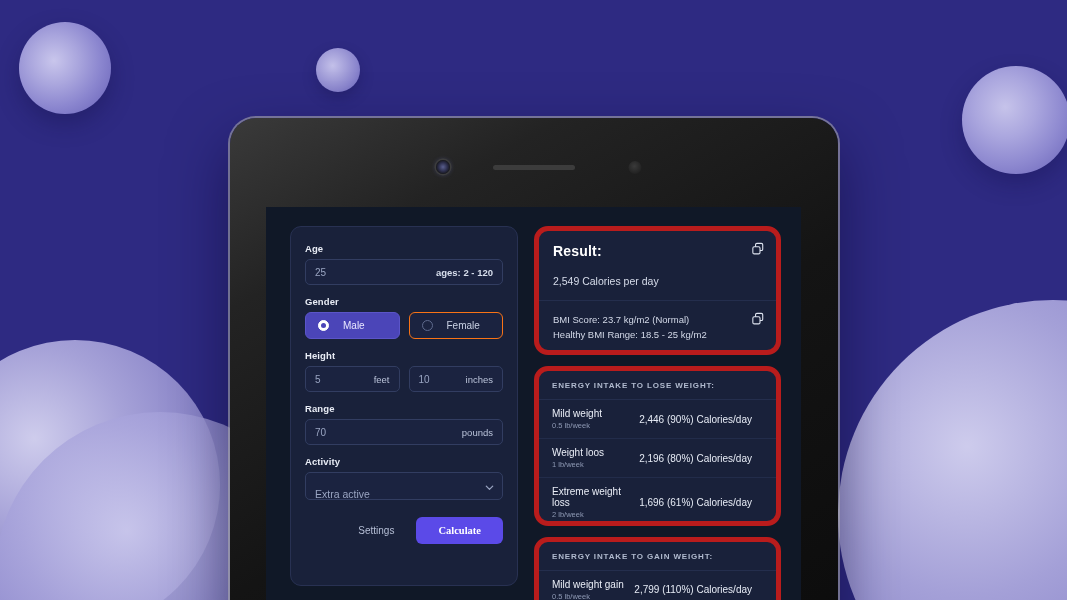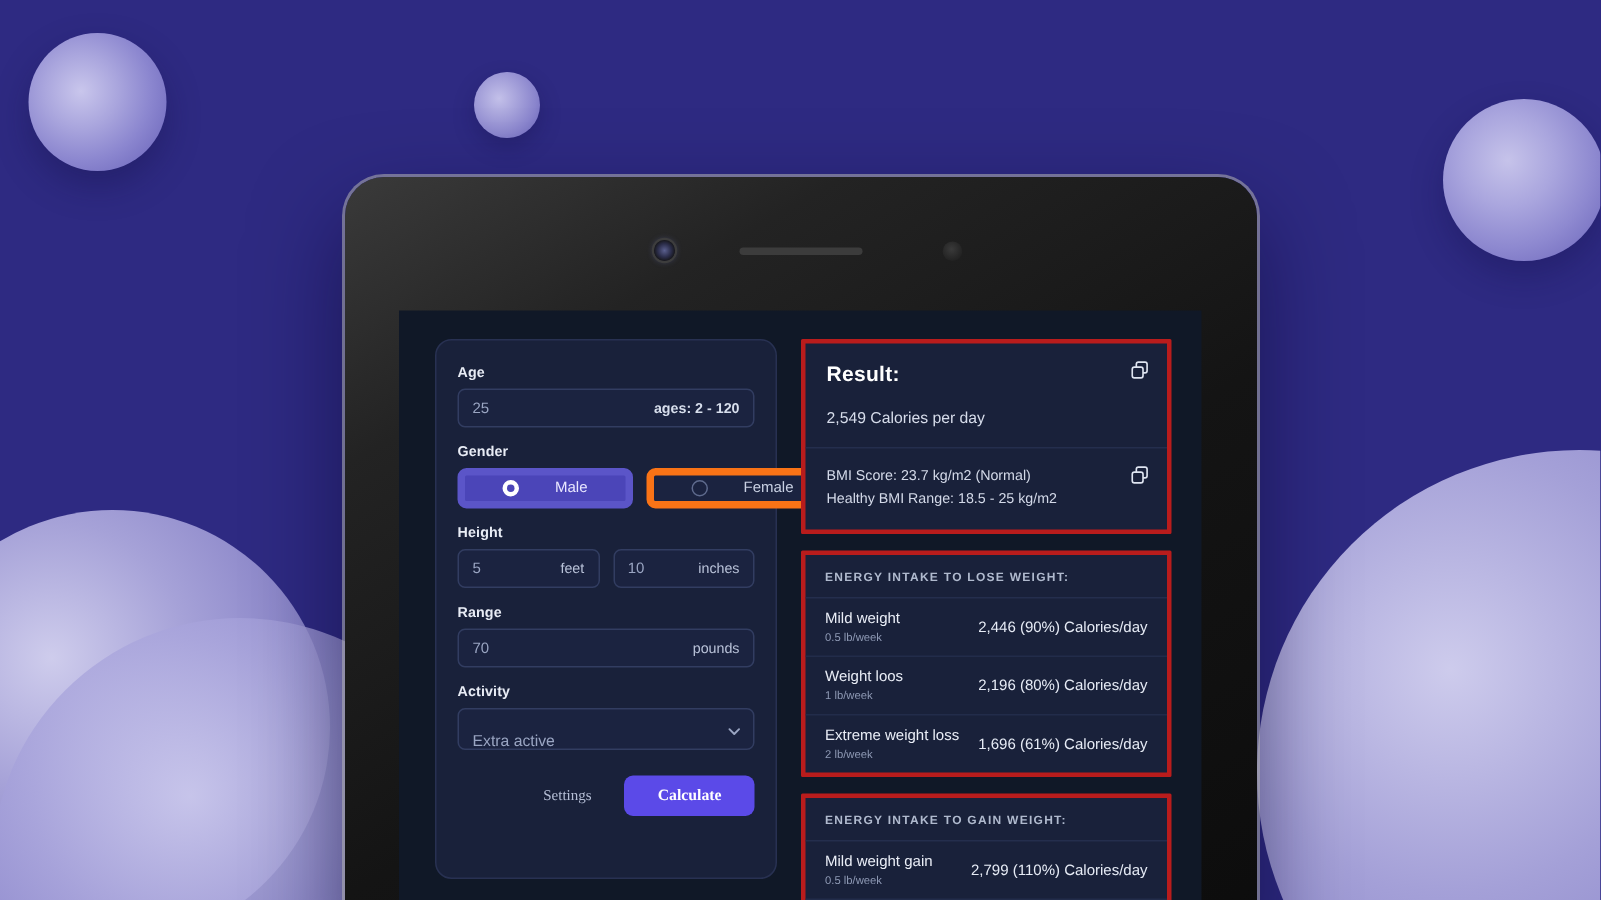--- a/index.html
+++ b/index.html
@@ -98,22 +98,22 @@
     height:26px; border:1px solid #323d61; border-radius:5px;
     background:#1b2340; display:flex; align-items:center;
     padding:0 9px; justify-content:space-between;
   }
   .input-val { font-size:10px; color:#9aa5c2; }
   .input-suffix { font-size:9.5px; color:#b9c2d8; }
   .input-suffix.bold { font-weight:bold; color:#d7deec; }
 
   .gender-row { display:flex; gap:9px; }
   .gender-opt {
-    flex:1; height:27px; border-radius:6px; border:5px solid #f97316;
-    display:flex; align-items:center; gap:24px; padding:0 25px;
+    flex:1; height:27px; border-radius:6px; border:1px solid #f97316;
+    display:flex; align-items:center; gap:14px; padding:0 12px;
     background:#1b2340;
   }
   .gender-opt.selected { background:#4b45b8; border-color:#5b55c8; }
   .radio {
     width:11px; height:11px; border-radius:50%;
     border:1.5px solid #5e6a8d; flex:none;
     display:flex; align-items:center; justify-content:center;
   }
   .gender-opt.selected .radio { border-color:#ffffff; background:#ffffff; }
   .radio .dot { width:5px; height:5px; border-radius:50%; background:transparent; }
@@ -132,54 +132,54 @@
   .select-val { font-size:10.5px; color:#9aa5c2;margin-top:16px; }
   .chev { width:9px; height:9px; }
   .chev svg { display:block; }
 
   #actions {
     display:flex; align-items:center; justify-content:flex-end;
     gap:14px; margin-top:17px;
   }
   #settings-btn {
     font-size:10px; color:#b6bfd6; padding:6px 8px; background:none;
-    border:none; cursor:pointer; font-family:Liberation Serif, serif;
+    border:none; cursor:pointer; font-family:Liberation Sans, sans-serif;
   }
   #calculate-btn {
     background:#5b4ae8; color:#fff; font-size:10.5px; font-weight:bold;
     border:none; border-radius:6px; padding:0 22px; height:27px;
     cursor:pointer; font-family:Liberation Serif, serif;
   }
 
   
   #results { flex:1; display:flex; flex-direction:column; gap:11px; min-width:0; }
 
   .panel {
-    background:#19213a; border:3px solid #b91c1c; border-radius:1px;
+    background:#19213a; border:5px solid #b91c1c; border-radius:14px;
     overflow:hidden;
   }
   .res-block { padding:12px 14px 13px 14px; position:relative; }
   .res-block + .res-block { border-top:1px solid #242e4d; }
   #result-title { font-size:14px; font-weight:bold; color:#ffffff; letter-spacing:.2px; }
   #result-sub { font-size:10.5px; color:#d6dcea; margin-top:16px; }
   .bmi-line { font-size:9.5px; color:#d3d9e8; line-height:1.55; }
   .copy-icon {
     position:absolute; right:11px; top:11px; width:14px; height:14px;
     cursor:pointer;
   }
   .copy-icon svg { display:block; }
 
   .sec-head {
     font-size:8px; font-weight:bold; color:#b0bace; letter-spacing:.85px;
     padding:10px 13px 9px 13px; border-bottom:1px solid #242e4d;
     text-transform:uppercase;
   }
   .row {
     display:flex; align-items:center; justify-content:space-between;
-    padding:8px 13px 8px 13px; gap:8px;
+    padding:8px 24px 8px 13px; gap:8px;
   }
   .row + .row { border-top:1px solid #222c4a; }
   .row-name { font-size:10px; color:#eaeef7; }
   .row-sub { font-size:7.5px; color:#8e99b4; margin-top:2px; }
   .row-val { font-size:10px; color:#e6ebf5; white-space:nowrap; }
 </style>
 </head>
 <body>
 
 <div id="bg">

